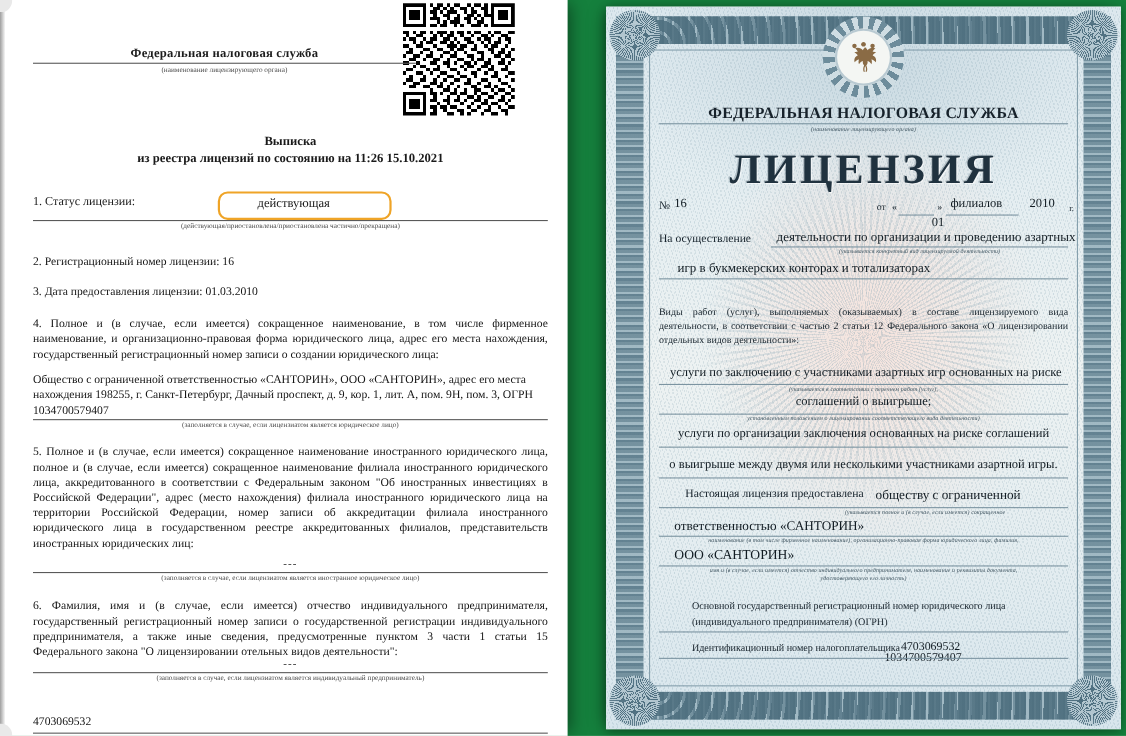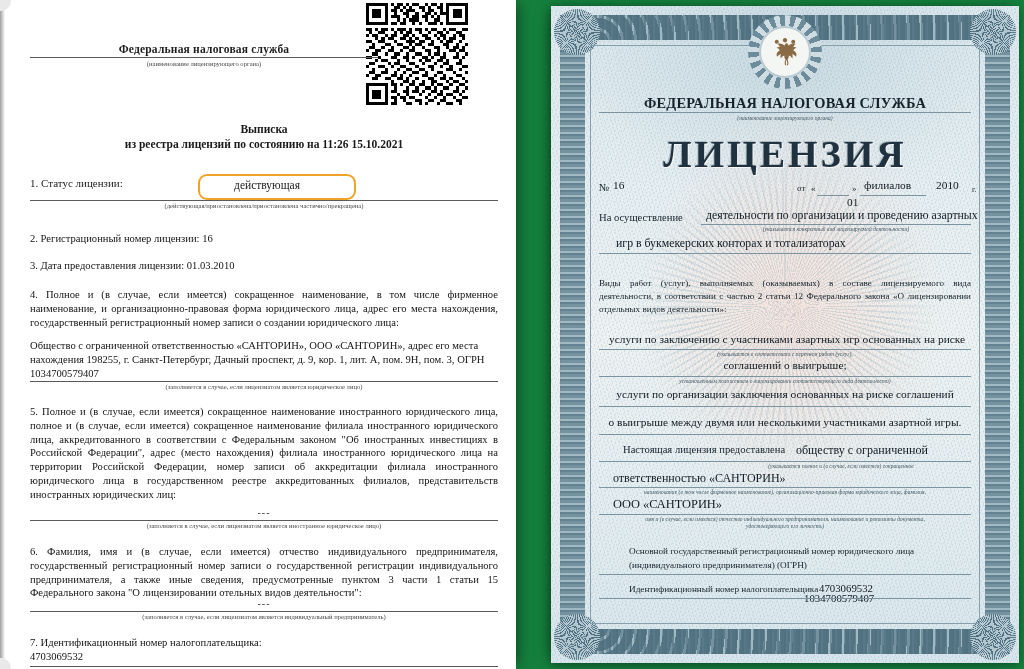--- a/index.html
+++ b/index.html
@@ -466,21 +466,20 @@
       <div class="para" style="left:30px; top:405px; width:468px;">5. Полное и (в случае, если имеется) сокращенное наименование иностранного юридического лица, полное и (в случае, если имеется) сокращенное наименование филиала иностранного юридического лица, аккредитованного в соответствии с Федеральным законом "Об иностранных инвестициях в Российской Федерации", адрес (место нахождения) филиала иностранного юридического лица на территории Российской Федерации, номер записи об аккредитации филиала иностранного юридического лица в государственном реестре аккредитованных филиалов, представительств иностранных юридических лиц:</div>
       <div class="dots" style="left:30px; top:507px; width:468px;">---</div>
       <div class="rule-abs" style="left:30px; top:520px; width:468px;"></div>
       <div class="cap-abs" style="left:30px; top:522px; width:468px;">(заполняется в случае, если лицензиатом является иностранное юридическое лицо)</div>
 
       <div class="para" style="left:30px; top:545px; width:468px;">6. Фамилия, имя и (в случае, если имеется) отчество индивидуального предпринимателя, государственный регистрационный номер записи о государственной регистрации индивидуального предпринимателя, а также иные сведения, предусмотренные пунктом 3 части 1 статьи 15 Федерального закона "О лицензировании отельных видов деятельности":</div>
       <div class="dots" style="left:30px; top:598px; width:468px;">---</div>
       <div class="rule-abs" style="left:30px; top:611px; width:468px;"></div>
       <div class="cap-abs" style="left:30px; top:613px; width:468px;">(заполняется в случае, если лицензиатом является индивидуальный предприниматель)</div>
 
-      <div class="para" style="left:30px; top:636px; width:468px; text-align:left;">7. Идентификационный номер налогоплательщика:</div>
       <div class="para" style="left:30px; top:650px; width:468px; text-align:left;">4703069532</div>
       <div class="rule-abs" style="left:30px; top:666px; width:468px;"></div>
 
     </div>
   </div>
 
   <div id="license-doc">
     <div class="paper-tint"></div>
     <div class="guilloche-lines"></div>
     <div class="rosette"></div>

